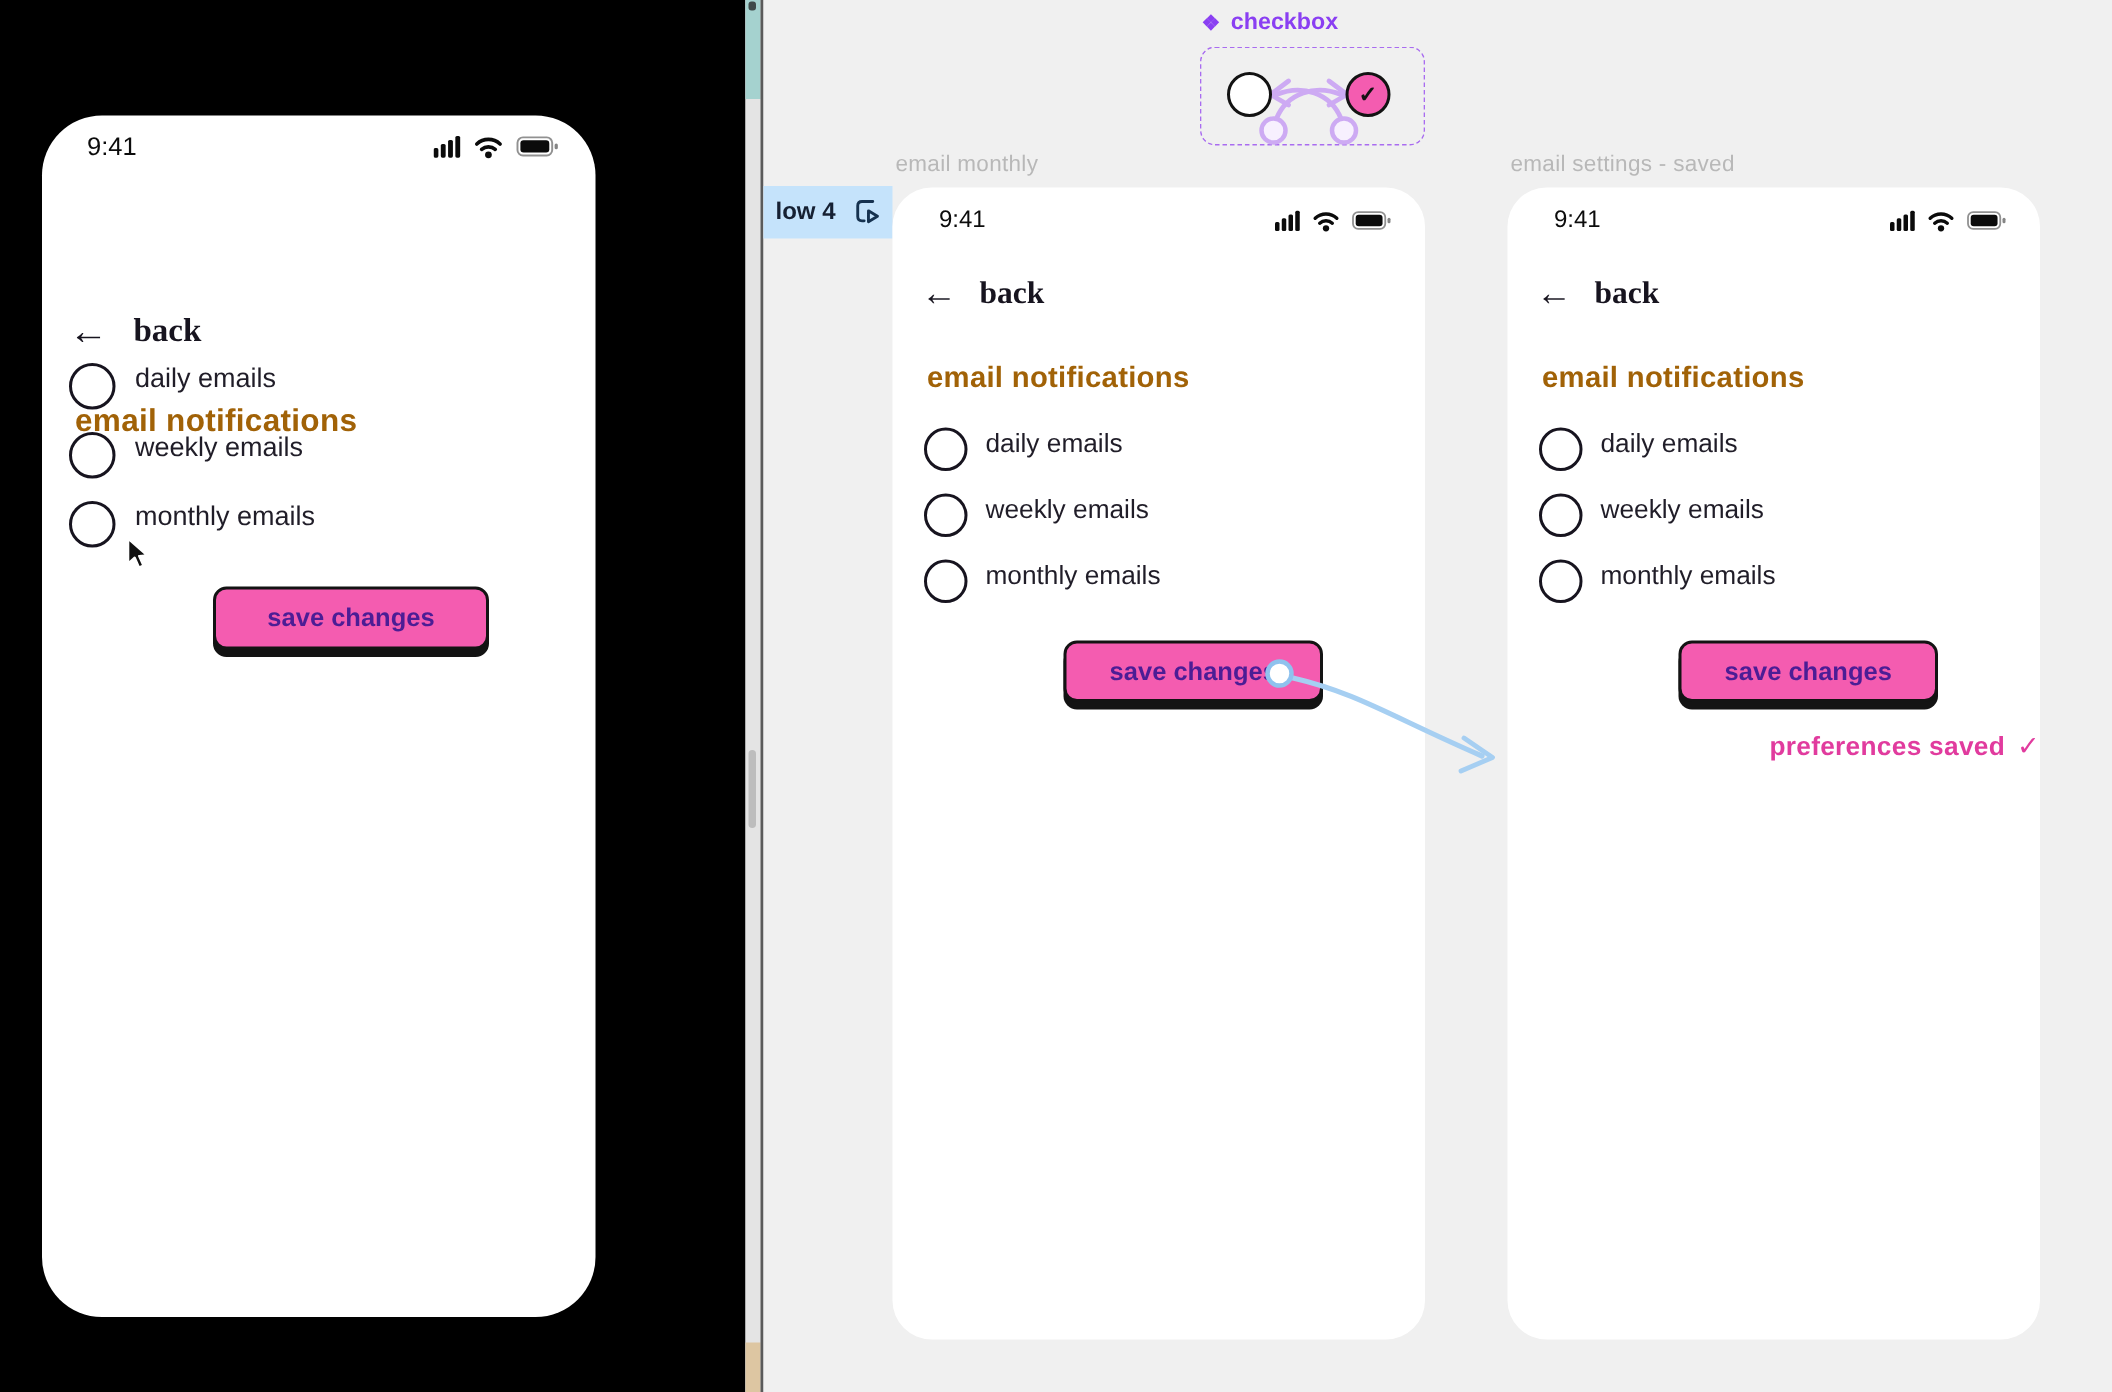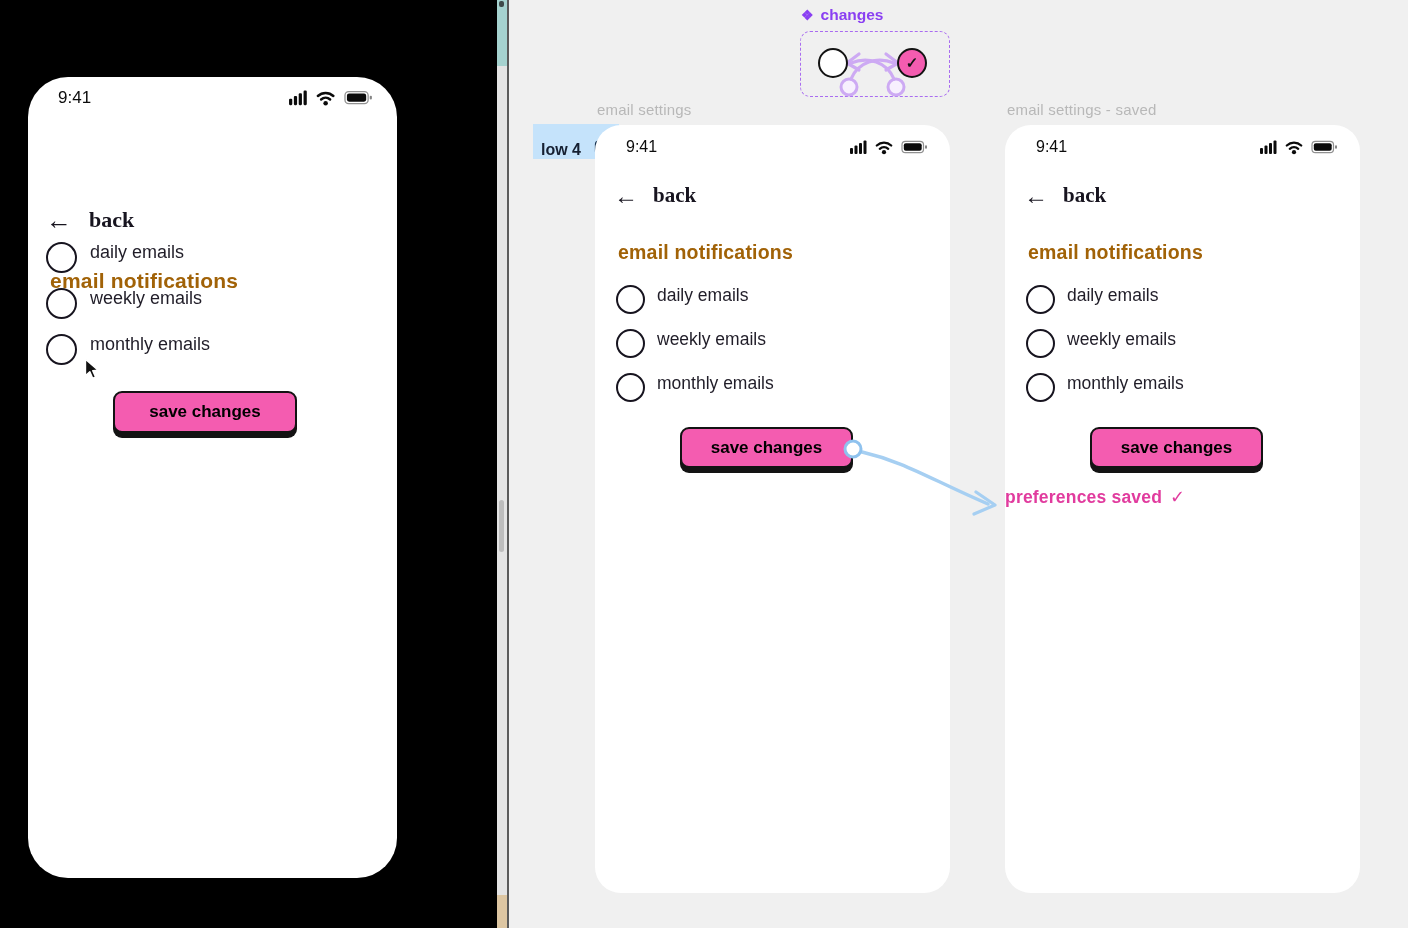--- a/index.html
+++ b/index.html
@@ -60,46 +60,46 @@
   .preview-phone .opt-row.r1 { top:165px; } .preview-phone .opt-row.r2 { top:211px; } .preview-phone .opt-row.r3 { top:257px; }
   .frame-phone  .opt-row.r1 { top:160px; } .frame-phone  .opt-row.r2 { top:204px; } .frame-phone  .opt-row.r3 { top:248px; }
   .radio { border:2.6px solid #17141f; border-radius:50%; background:#fff; }
   .preview-phone .radio { width:31px; height:31px; }
   .frame-phone  .radio { width:29px; height:29px; }
   .opt-label { color:#201d28; }
   .preview-phone .opt-label { font-size:18px; }
   .frame-phone  .opt-label { font-size:17.5px; }
 
   .save-btn { position:absolute; background:#f45cb0; border:2px solid #131313; border-radius:9px;
-              box-shadow:0 5px 0 #131313; font-weight:bold; color:#000000;
-              display:flex; align-items:center; justify-content:center; cursor:pointer; }
+              box-shadow:0 5px 0 #131313; font-weight:bold; color:#4c1d95;
+              display:flex; align-items:center; justify-content:center; cursor:pointer;margin-left:29px; }
   .preview-phone .save-btn { left:85px; top:314px; width:184px; height:42px; font-size:17px; }
   .frame-phone  .save-btn { left:85px; top:302px; width:173px; height:41px; font-size:17px; }
 
-  .saved-note { position:absolute; top:361px; left:0; right:0; text-align:left;
+  .saved-note { position:absolute; top:361px; left:0; right:0; text-align:right;
                 color:#e13b9e; font-weight:bold; font-size:17.5px; letter-spacing:.2px; }
   .saved-check { font-weight:400; margin-left:8px; font-size:18px; }
 
   .cursor { position:absolute; left:56px; top:281px; width:16px; height:23px; }
 
   
   .component-label { position:absolute; left:801px; top:6px; display:flex; align-items:center; gap:7px;
                      color:#8a3ff2; font-size:15.5px; font-weight:bold; cursor:default; }
   .component-icon { font-size:14px; line-height:1; }
   .variant-box { position:absolute; left:800px; top:31px; width:150px; height:66px;
                  border:1.6px dashed #a96cf0; border-radius:10px; }
   .variant-circle { position:absolute; width:30px; height:30px; border-radius:50%; border:2.6px solid #131313; }
   .v-unchecked { left:17px; top:16px; background:#fff; }
   .v-checked { left:96px; top:16px; background:#f45cb0; display:flex; align-items:center; justify-content:center;
                font-size:15px; font-weight:bold; color:#131313; }
   .variant-arrows { position:absolute; left:0; top:0; width:150px; height:66px; pointer-events:none; }
 
   
   .flow-badge { position:absolute; left:509px; top:124px; width:86px; height:35px; background:#c5e3fb;
-                display:flex; align-items:flex-end; padding-left:8px; gap:11px; cursor:pointer;margin-left:24px; }
+                display:flex; align-items:center; padding-left:8px; gap:11px; cursor:pointer; }
   .flow-label { font-size:16px; font-weight:bold; color:#162032; white-space:nowrap; }
 
   
   .connector-svg { position:absolute; left:0; top:0; width:1408px; height:928px; pointer-events:none; }
 </style>
 </head>
 <body>
 
 <div class="presentation">
   <div class="phone preview-phone">
@@ -154,21 +154,21 @@
   </div>
   <div class="strip-thumb"></div>
   <div class="strip-beige"></div>
 </div>
 <div class="strip-sep"></div>
 
 <div class="canvas"></div>
 
 <div class="component-label">
   <span class="component-icon">❖</span>
-  <span>changes</span>
+  <span>checkbox</span>
 </div>
 <div class="variant-box">
   <svg class="variant-arrows" viewBox="0 0 150 66">
     <circle cx="48" cy="55" r="8" fill="#f7f0fe" stroke="#cdaaf3" stroke-width="3"></circle>
     <circle cx="95" cy="55" r="8" fill="#f7f0fe" stroke="#cdaaf3" stroke-width="3"></circle>
     <path d="M50 47 C57 30 76 24 93 31" stroke="#cdaaf3" stroke-width="3.2" fill="none" stroke-linecap="round"></path>
     <path d="M93 47 C86 30 67 24 50 31" stroke="#cdaaf3" stroke-width="3.2" fill="none" stroke-linecap="round"></path>
     <path d="M85 22 L97 31 L85 38" stroke="#cdaaf3" stroke-width="3.2" fill="none" stroke-linejoin="round" stroke-linecap="round"></path>
     <path d="M58 22 L46 31 L58 38" stroke="#cdaaf3" stroke-width="3.2" fill="none" stroke-linejoin="round" stroke-linecap="round"></path>
   </svg>
@@ -179,21 +179,21 @@
 </div>
 
 <div class="flow-badge">
   <span class="flow-label">low 4</span>
   <svg width="21" height="21" viewBox="0 0 22 22">
     <path d="M14.5 3.5 H7 Q4 3.5 4 6.5 V14 Q4 17 7 17 H8.5" fill="none" stroke="#16324f" stroke-width="2" stroke-linecap="round"></path>
     <path d="M11.5 10 L17.8 13.8 L11.5 17.6 Z" fill="none" stroke="#16324f" stroke-width="2" stroke-linejoin="round"></path>
   </svg>
 </div>
 
-<div class="frame-title" id="frame1-title">email settings</div>
+<div class="frame-title" id="frame1-title">email monthly</div>
 <div class="frame-title" id="frame2-title">email settings - saved</div>
 
 <div class="phone frame-phone" id="frame1">
   <div class="status-time">9:41</div>
   <div class="status-icons">
     <svg viewBox="0 0 78 16">
       <g fill="#0b0b0b">
         <rect x="0" y="9" width="3" height="6" rx="1"></rect>
           <rect x="4.5" y="6.5" width="3" height="8.5" rx="1"></rect>
         <rect x="9" y="4" width="3" height="11" rx="1"></rect>

